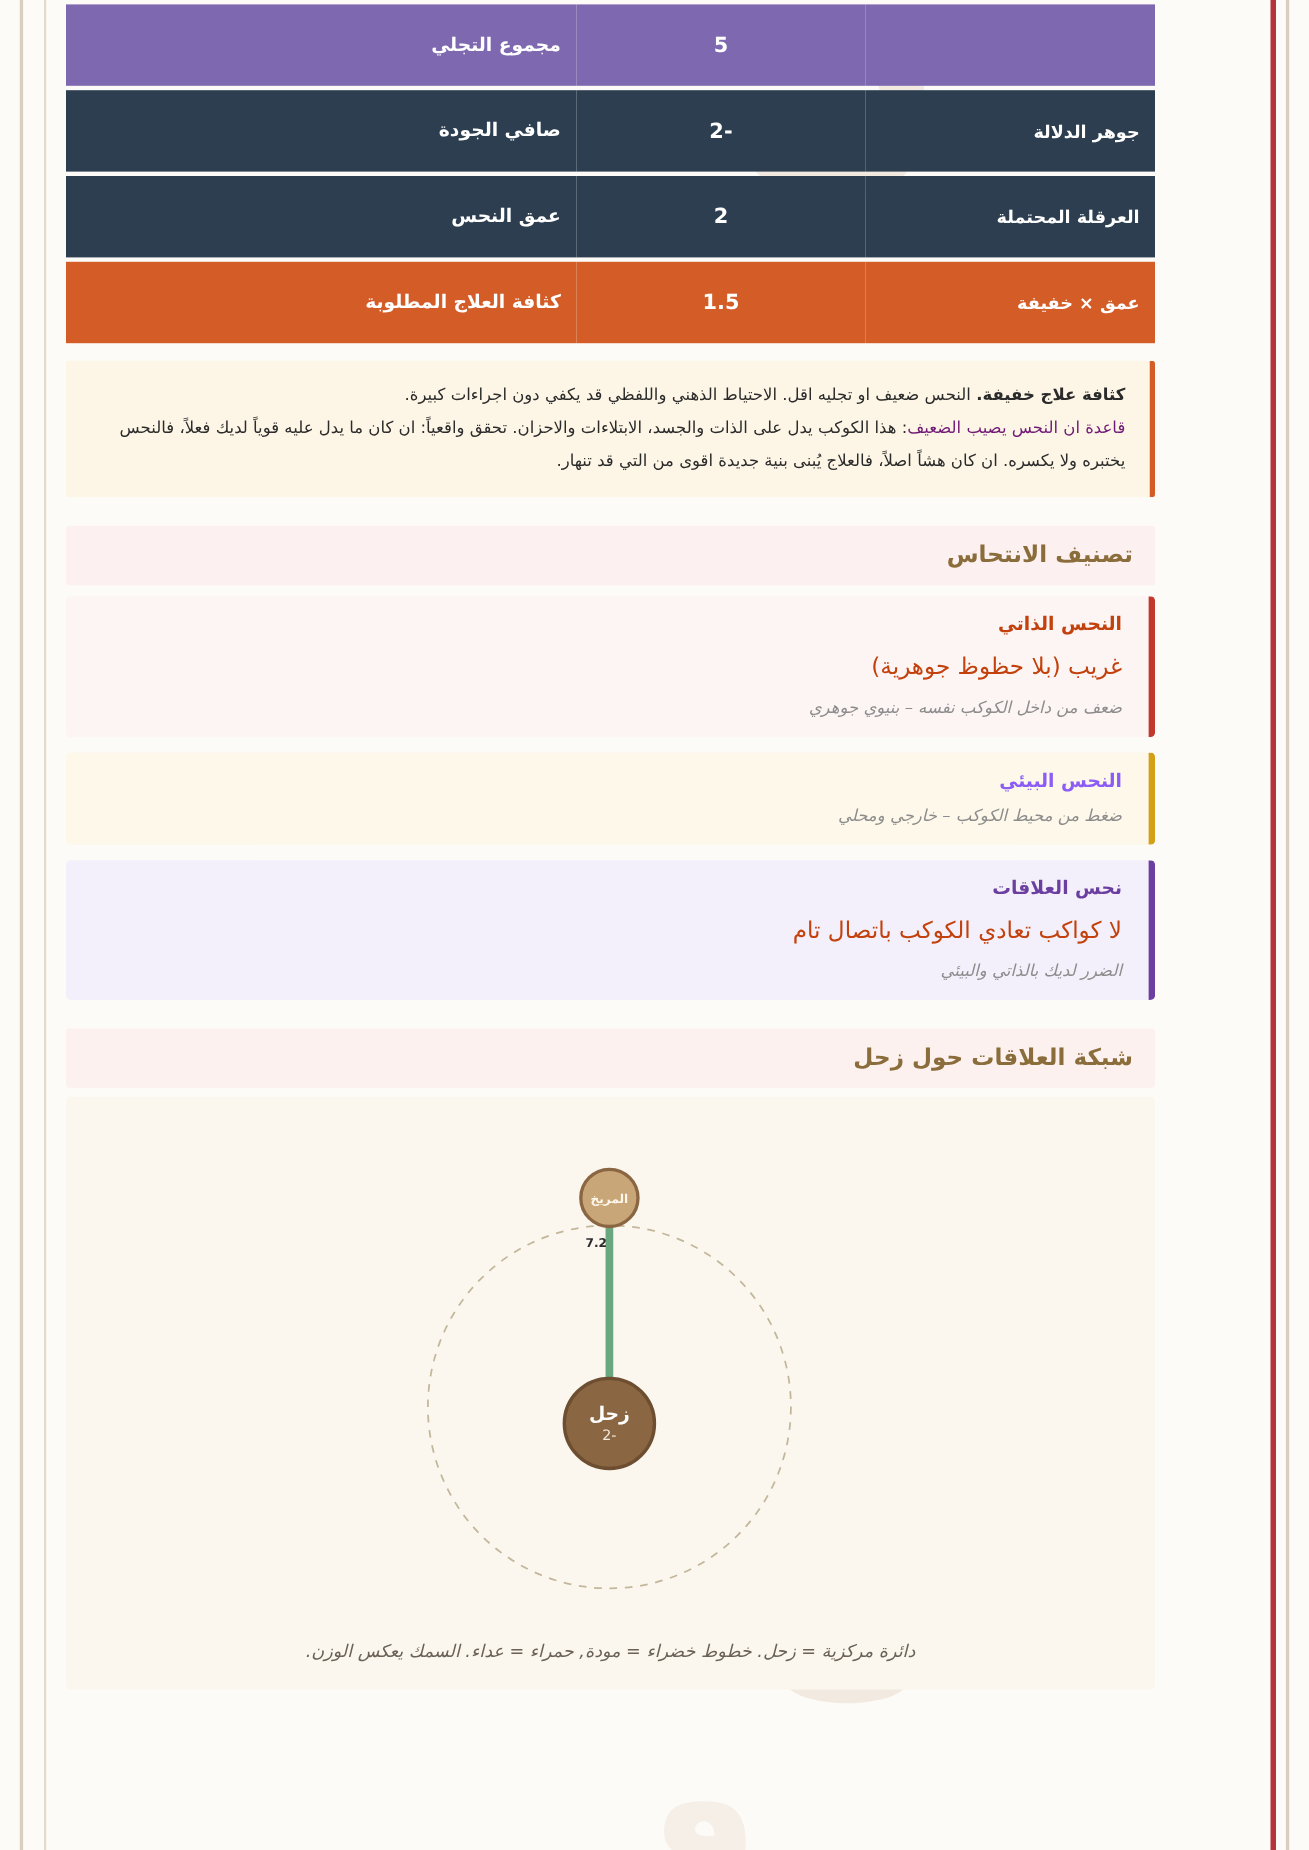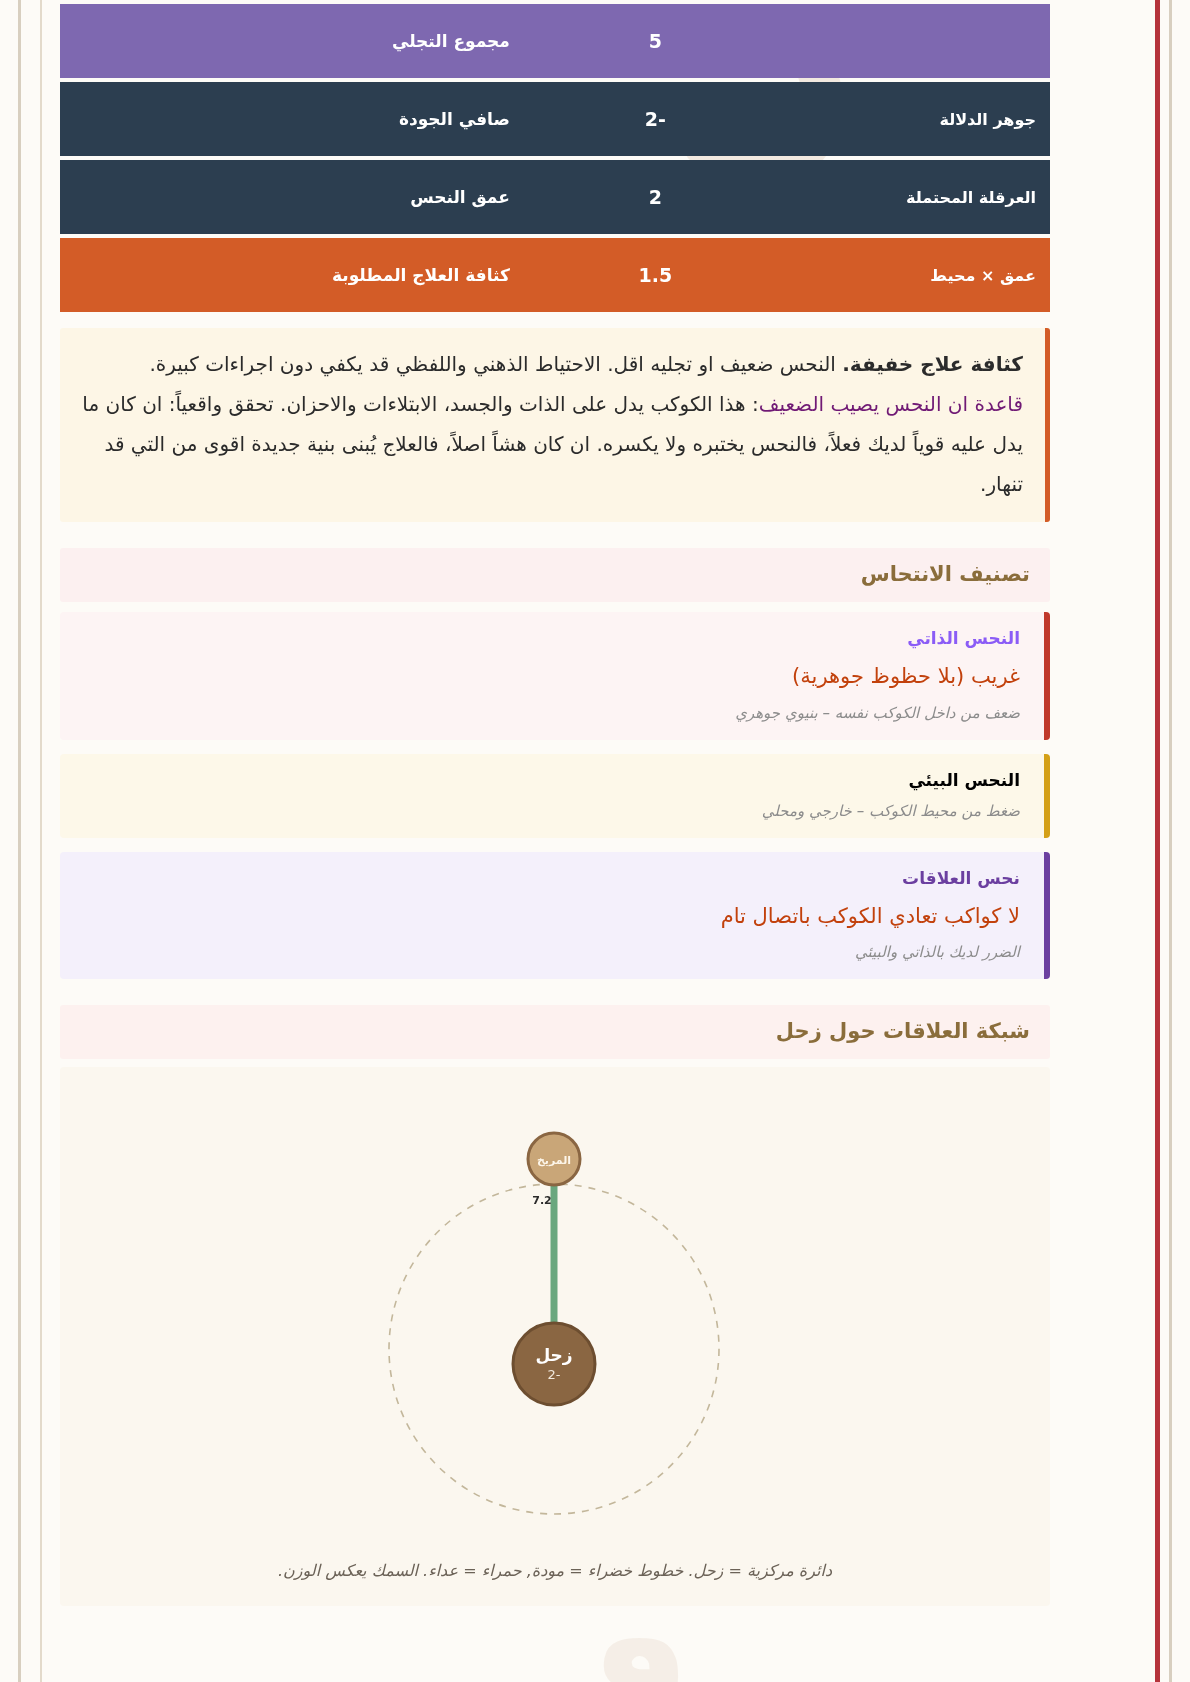--- a/index.html
+++ b/index.html
@@ -89,21 +89,21 @@
   tr.row-dark   td { background: #2c3e50; }
   tr.row-orange td { background: #d35c27; }
 
   
   .callout {
     margin-top: 12px;
     background: #fdf6e6;
     border-right: 5px solid #d35c27;
     border-radius: 3px;
     padding: 16px 22px 18px 22px;
-    font-size: 20px;
+    font-size: 15px;
     line-height: 2.0;
     color: #2b2b2b;
     text-align: right;
   }
   .callout .lead { font-weight: 700; }
   .callout .rule-name { color: #701a75; }
 
   
   .section-head {
     margin-top: 26px;
@@ -138,26 +138,26 @@
   }
   .card .card-sub {
     font-size: 15px;
     font-style: italic;
     color: #8c8c8c;
   }
   .card-self {
     background: #fdf4f4;
     border-right: 6px solid #c0392b;
   }
-  .card-self .card-title { color: #8b5cf6; }
+  .card-self .card-title { color: #c2410c; }
   .card-env {
     background: #fdf8e9;
     border-right: 6px solid #d4a017;
   }
-  .card-env .card-title { color: #000000; }
+  .card-env .card-title { color: #8b5cf6; }
   .card-rel {
     background: #f4f0fb;
     border-right: 6px solid #6b3fa0;
   }
   .card-rel .card-title { color: #6b3fa0; }
 
   
   .graph-panel {
     margin-top: 8px;
     background: #fbf7ef;
@@ -222,21 +222,21 @@
           <td class="c-note">جوهر الدلالة</td>
           <td class="c-value">-2</td>
           <td class="c-label">صافي الجودة</td>
         </tr>
         <tr class="row-dark">
           <td class="c-note">العرقلة المحتملة</td>
           <td class="c-value">2</td>
           <td class="c-label">عمق النحس</td>
         </tr>
         <tr class="row-orange">
-          <td class="c-note">عمق × محيط</td>
+          <td class="c-note">عمق × خفيفة</td>
           <td class="c-value">1.5</td>
           <td class="c-label">كثافة العلاج المطلوبة</td>
         </tr>
       </tbody>
     </table>
 
     <div class="callout">
       <div><span class="lead">كثافة علاج خفيفة.</span><span> النحس ضعيف او تجليه اقل. الاحتياط الذهني واللفظي قد يكفي دون اجراءات كبيرة.</span></div>
       <div><span class="rule-name">قاعدة ان النحس يصيب الضعيف</span><span>: هذا الكوكب يدل على الذات والجسد، الابتلاءات والاحزان. تحقق واقعياً: ان كان ما يدل عليه قوياً لديك فعلاً، فالنحس يختبره ولا يكسره. ان كان هشاً اصلاً، فالعلاج يُبنى بنية جديدة اقوى من التي قد تنهار.</span></div>
     </div>

